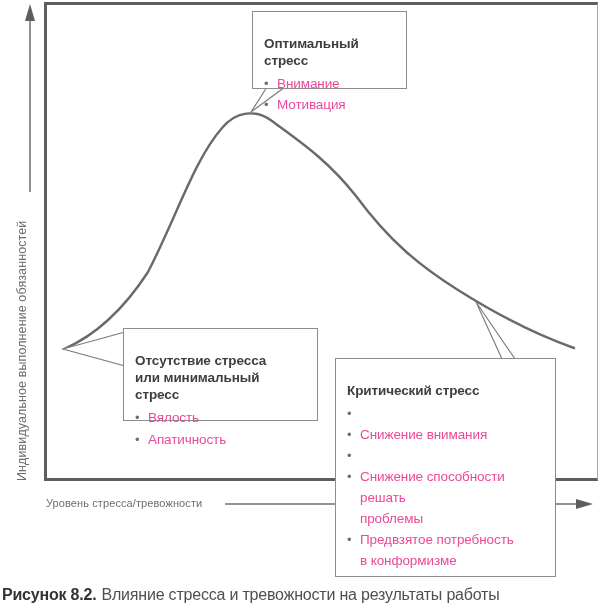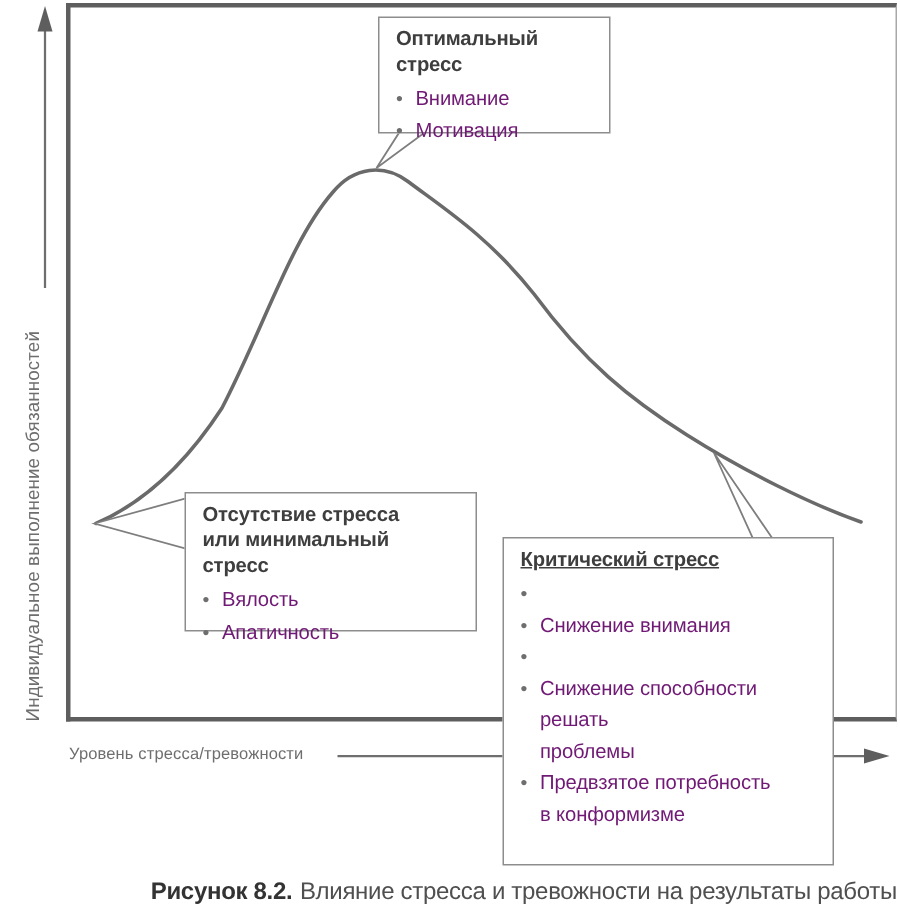--- a/index.html
+++ b/index.html
@@ -29,40 +29,40 @@
   .x-label{
     position:absolute;left:46px;top:497px;
     font-size:11px;color:#6e6e6e;letter-spacing:0.1px;
     white-space:nowrap;
   }
   .box{
     position:absolute;
     background:#ffffff;
     border:1.6px solid #8d8d8d;
     box-sizing:border-box;
-    padding:5px 10px 4px 11px;
+    padding:23px 10px 4px 11px;
   }
   .box-title{
     font-size:13.5px;font-weight:bold;color:#3e3e3e;
     line-height:17px;white-space:pre-line;letter-spacing:-0.1px;
   }
   .box ul{list-style:none;margin:4px 0 0 0;padding:0;}
   .box li{display:flex;align-items:flex-start;margin:0;}
   .dot{width:13px;flex:0 0 13px;color:#6e6e6e;font-size:13px;}
-  .txt{color:#701a75;font-size:13.5px;white-space:pre-line;letter-spacing:-0.1px;}
+  .txt{color:#ec4899;font-size:13.5px;white-space:pre-line;letter-spacing:-0.1px;}
   .box-optimal{left:252px;top:11px;width:155px;height:78px;}
   .box-optimal li{line-height:21px;}
   .box-minimal{left:123px;top:328px;width:195px;height:93px;}
   .box-minimal li{line-height:22px;}
   .box-critical{left:335px;top:358px;width:221px;height:219px;}
   .box-critical li{line-height:21px;}
-  .box-critical .box-title{margin-bottom:0;text-decoration:underline;}
+  .box-critical .box-title{margin-bottom:0;}
   .caption{
     position:absolute;left:2px;top:586px;width:596px;
-    font-size:16px;color:#4f4f4f;white-space:nowrap;letter-spacing:-0.2px;text-align:right;
+    font-size:16px;color:#4f4f4f;white-space:nowrap;letter-spacing:-0.2px;
   }
   .caption-label{font-weight:bold;color:#333333;margin-right:5px;}
 </style>
 </head>
 <body>
 
 <div class="stage">
 
   <div class="frame"></div>
 

